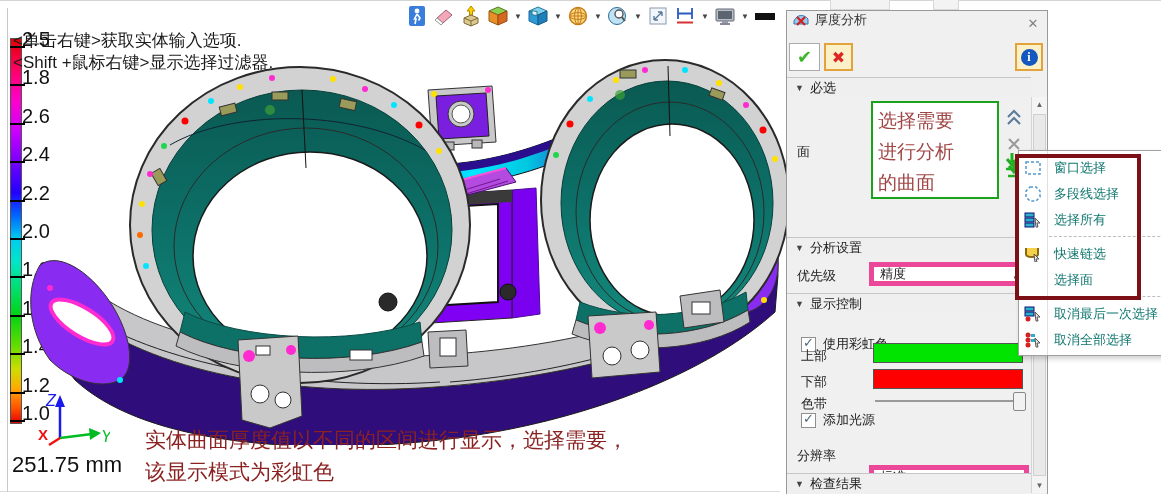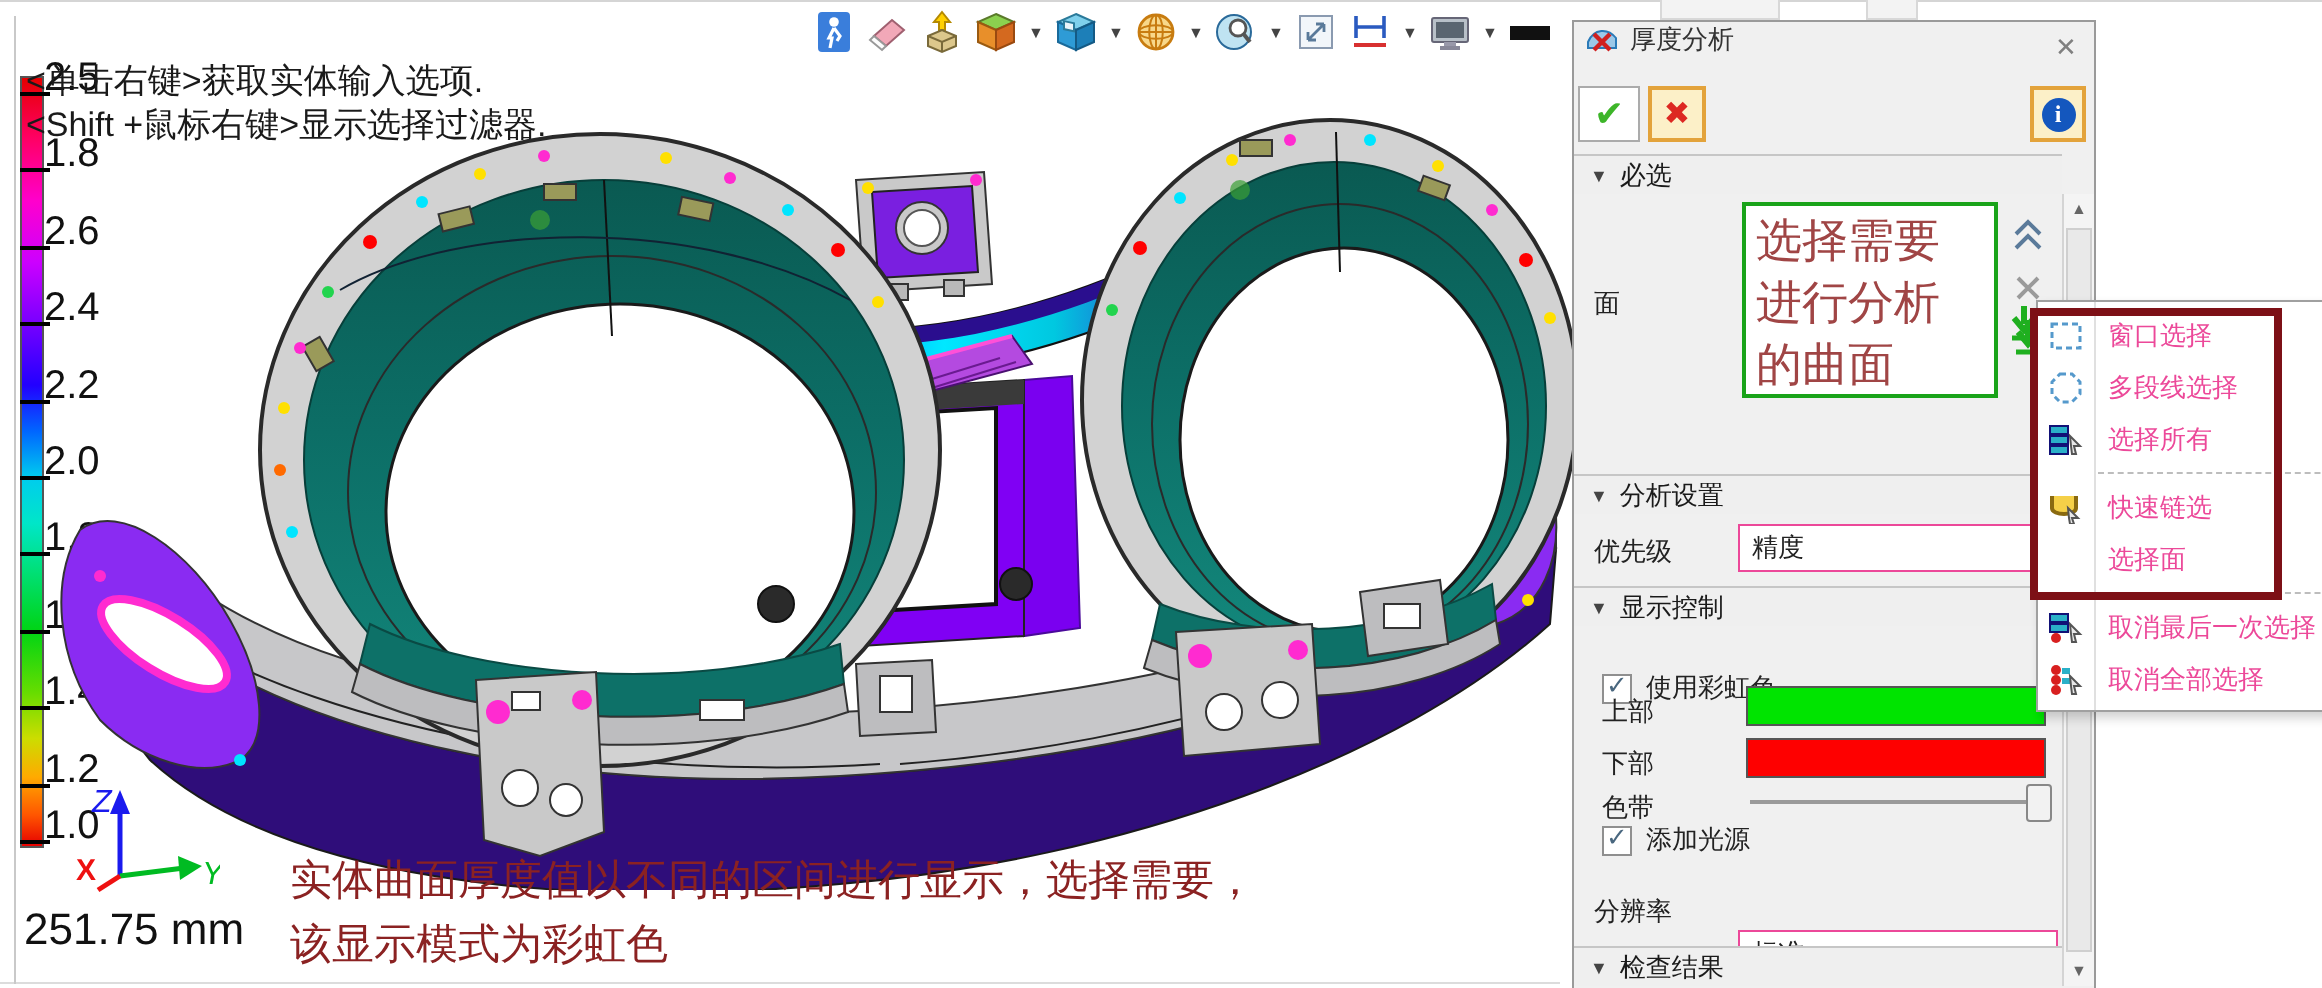--- a/index.html
+++ b/index.html
@@ -47,26 +47,26 @@
   .info-btn{left:228px;top:32px;width:28px;height:28px;background:#fcf0c8;border:2px solid #e3a33b;}
   .info-glyph{width:17px;height:17px;border-radius:50%;background:#1457be;color:#fff;
     font-size:12px;font-weight:bold;font-family:"Liberation Serif",serif;
     display:flex;align-items:center;justify-content:center;}
   .sec-header{left:0;width:244px;height:20px;display:flex;align-items:center;gap:6px;
     padding-left:8px;box-sizing:border-box;border-top:1px solid #c6c6c6;background:#efefef;
     color:#1a1a1a;}
   .sec-arrow{font-size:9px;color:#444;}
   .p-label{position:absolute;color:#222;}
   .face-annot{left:84px;top:90px;width:128px;height:98px;background:#fff;border:2px solid #1aa31a;
-    box-sizing:border-box;color:#a04545;font-size:23px;line-height:31px;padding:2px 5px;
+    box-sizing:border-box;color:#a04545;font-size:19px;line-height:31px;padding:2px 5px;
     white-space:pre-line;}
   .sel-tools{left:216px;width:22px;height:22px;display:flex;align-items:center;justify-content:center;}
   .start-btn{left:82px;top:192px;width:160px;height:25px;background:#f7f7f7;border:1px solid #999;
     display:flex;align-items:center;justify-content:center;}
-  .dropdown{width:160px;height:24px;background:#fff;border:1px solid #ec4899;box-sizing:border-box;
+  .dropdown{width:160px;height:24px;background:#fff;border:5px solid #ec4899;box-sizing:border-box;
     display:flex;align-items:center;padding-left:6px;position:relative;}
   .dd-arrow{position:absolute;right:4px;top:7px;font-size:8px;color:#444;}
   .checkbox{width:13px;height:13px;background:#fff;border:1px solid #8f8f8f;position:relative;}
   .checkbox.checked::after{content:"✓";position:absolute;left:1px;top:-3px;font-size:13px;
     font-weight:bold;color:#49677f;}
   .cbx-row{display:flex;align-items:center;gap:7px;position:absolute;}
   .swatch{width:150px;height:20px;border:1px solid #555;box-sizing:border-box;}
   .slider-track{left:88px;top:389px;width:148px;height:2px;background:#9a9a9a;}
   .slider-handle{left:226px;top:381px;width:11px;height:17px;background:#f2f2f2;
     border:1px solid #888;border-radius:2px;}
@@ -75,21 +75,21 @@
     font-size:8px;color:#666;}
   .vscroll .thumb{position:absolute;left:1px;top:17px;width:13px;height:362px;background:#e9e9e9;
     border:1px solid #cfcfcf;box-sizing:border-box;}
 
   
   .ctx-menu{left:1018px;top:150px;width:160px;height:206px;background:#fff;
     border:1px solid #a0a0a0;box-shadow:2px 3px 5px rgba(0,0,0,.18);box-sizing:border-box;}
   .ctx-gutter{position:absolute;left:0;top:0;width:28px;height:100%;border-right:1px solid #e0e0e0;}
   .ctx-item{position:absolute;left:0;width:100%;height:26px;display:flex;align-items:center;}
   .ctx-icon{width:28px;display:flex;align-items:center;justify-content:center;}
-  .ctx-label{font-size:13px;color:#ec4899;white-space:nowrap;padding-left:7px;}
+  .ctx-label{font-size:13px;color:#0f766e;white-space:nowrap;padding-left:7px;}
   .ctx-sep{position:absolute;left:30px;right:2px;border-top:1px dashed #bdbdbd;}
   .red-highlight{left:1015px;top:154px;width:118px;height:138px;border:4px solid #7d1016;
     pointer-events:none;}
   .apply-arrow-behind{left:1003px;top:152px;}
 </style>
 </head>
 <body>
 
 <div class="abs top-hairline"></div>
 <div class="abs bottom-hairline"></div>

